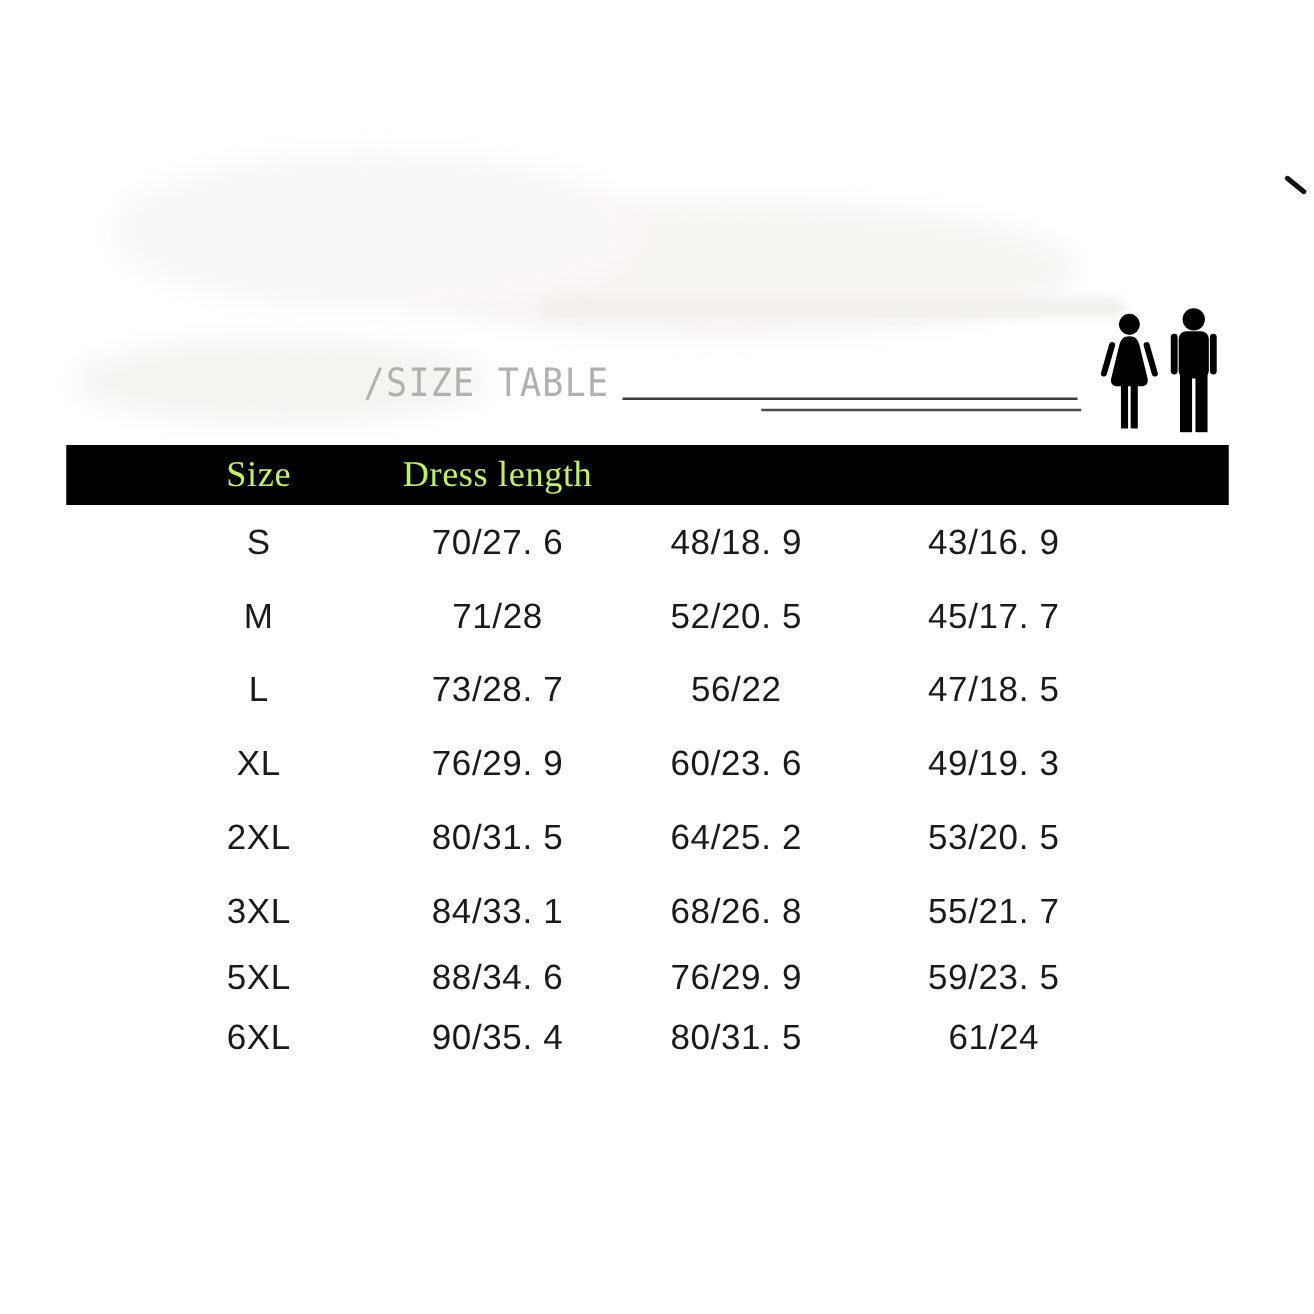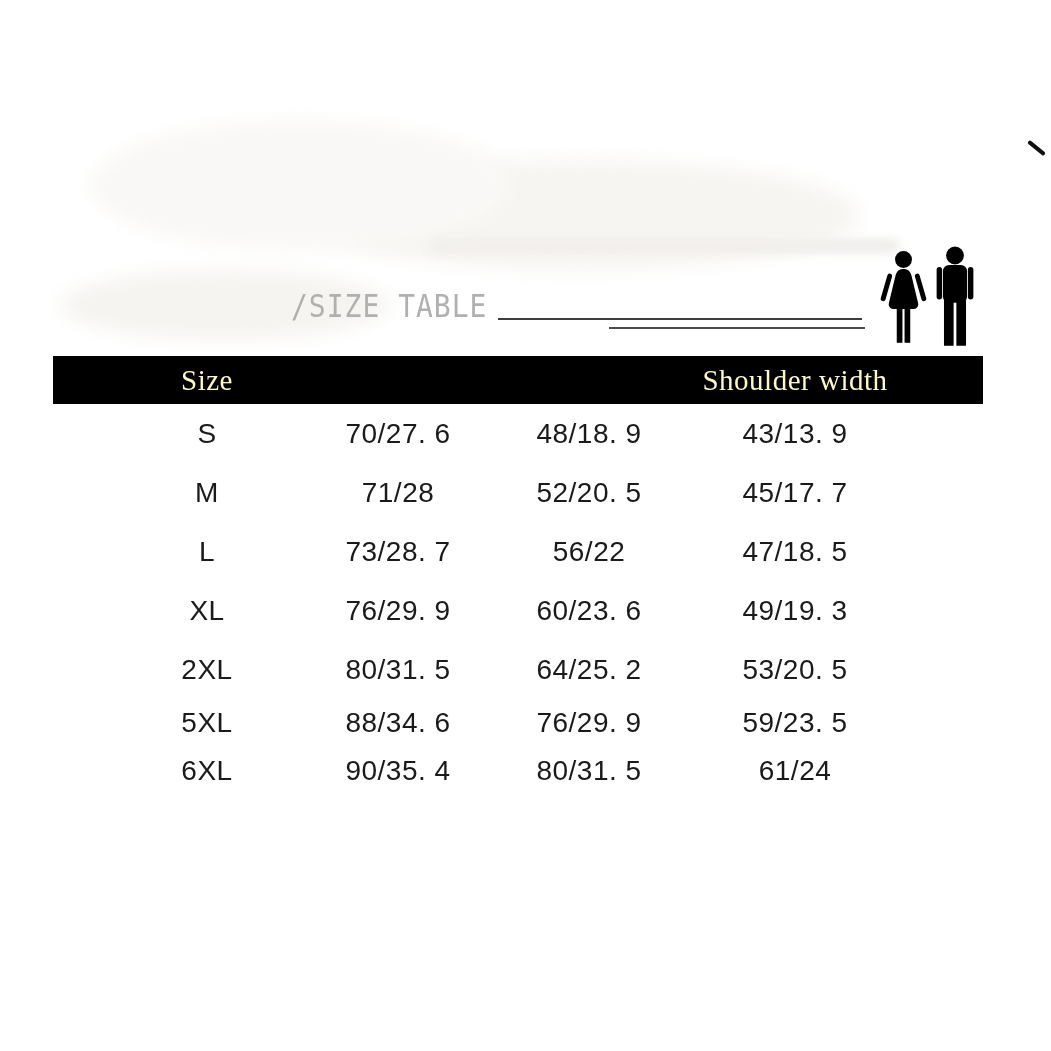--- a/index.html
+++ b/index.html
@@ -35,21 +35,21 @@
   .corner-dash{
     position:absolute;left:1026px;top:146px;width:21px;height:4px;
     background:#111;border-radius:2px;transform:rotate(39deg);
   }
 
   .size-table{position:absolute;left:53px;top:356px;width:930px;}
   .table-header{
     position:relative;height:48px;background:#000000;
   }
   .table-header .cell{
-    color:#fef9c3;
+    color:#bef264;
     font-family:"Liberation Serif", serif;
     font-size:29px;
   }
   .row{position:relative;}
   .row-tall{height:59px;}
   .row-short{height:48px;}
   .cell{
     position:absolute;top:50%;
     transform:translate(-50%,-50%);
     white-space:nowrap;
@@ -95,28 +95,28 @@
       <rect x="34.3" y="20" width="5.2" height="31" rx="2.6"></rect>
       <rect x="10.5" y="18" width="23" height="36" rx="6"></rect>
       <rect x="11.5" y="50" width="9.2" height="45"></rect>
       <rect x="23.3" y="50" width="9.2" height="45"></rect>
     </g>
   </svg>
 
   <div class="size-table">
     <div class="table-header">
       <span class="cell c1">Size</span>
-      <span class="cell c4">Shoulder width</span>
+      <span class="cell c2">Dress length</span>
     </div>
     <div>
         <div class="row row-tall">
       <span class="cell c1">S</span>
       <span class="cell c2">70/27. 6</span>
       <span class="cell c3">48/18. 9</span>
-      <span class="cell c4">43/13. 9</span>
+      <span class="cell c4">43/16. 9</span>
     </div>
         <div class="row row-tall">
       <span class="cell c1">M</span>
       <span class="cell c2">71/28</span>
       <span class="cell c3">52/20. 5</span>
       <span class="cell c4">45/17. 7</span>
     </div>
         <div class="row row-tall">
       <span class="cell c1">L</span>
       <span class="cell c2">73/28. 7</span>
@@ -128,20 +128,26 @@
       <span class="cell c2">76/29. 9</span>
       <span class="cell c3">60/23. 6</span>
       <span class="cell c4">49/19. 3</span>
     </div>
         <div class="row row-tall">
       <span class="cell c1">2XL</span>
       <span class="cell c2">80/31. 5</span>
       <span class="cell c3">64/25. 2</span>
       <span class="cell c4">53/20. 5</span>
     </div>
+        <div class="row row-tall">
+      <span class="cell c1">3XL</span>
+      <span class="cell c2">84/33. 1</span>
+      <span class="cell c3">68/26. 8</span>
+      <span class="cell c4">55/21. 7</span>
+    </div>
         <div class="row row-short">
       <span class="cell c1">5XL</span>
       <span class="cell c2">88/34. 6</span>
       <span class="cell c3">76/29. 9</span>
       <span class="cell c4">59/23. 5</span>
     </div>
         <div class="row row-short">
       <span class="cell c1">6XL</span>
       <span class="cell c2">90/35. 4</span>
       <span class="cell c3">80/31. 5</span>

